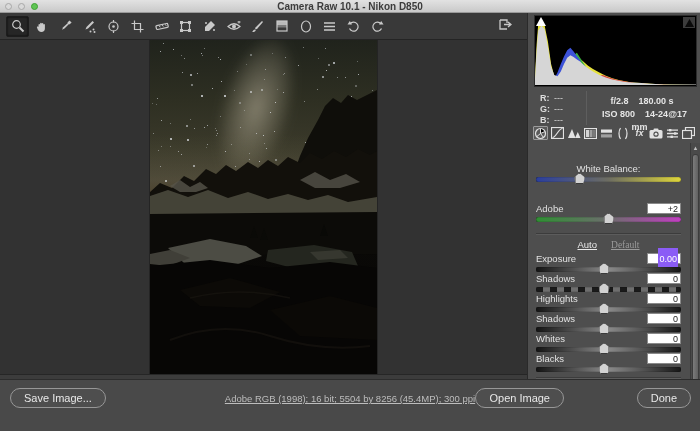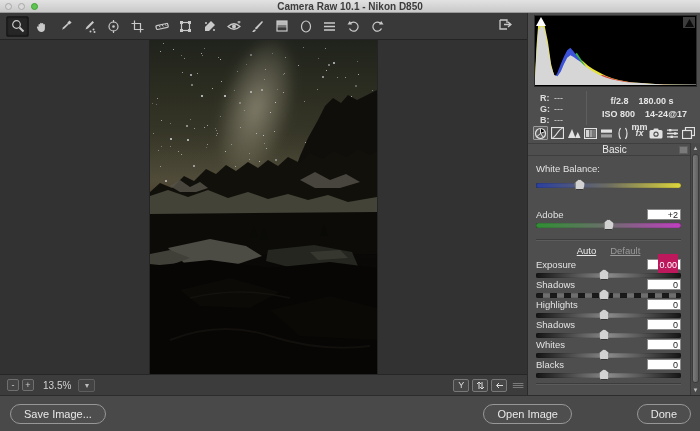--- a/index.html
+++ b/index.html
@@ -57,26 +57,26 @@
   .zdrop { width:17px; height:13px; border:1px solid #5e5e5e; background:#434343; color:#bbb;
     font-size:7px; line-height:12px; text-align:center; border-radius:2px; }
   .filename { position:absolute; left:0; width:527px; text-align:center; font-size:10px; color:#cfcfcf; pointer-events:none; }
   .viewbtns { position:absolute; right:0; display:flex; align-items:center; gap:3px; padding-right:4px; }
   .vbtn { min-width:16px; height:13px; border:1px solid #787878; background:#474747; color:#ddd;
     font-size:9px; line-height:11px; text-align:center; border-radius:2px; display:flex; align-items:center; justify-content:center; }
   .vbtn svg { display:block; }
   .vmenu { color:#8e8e8e; font-size:11px; letter-spacing:-1px; margin-left:2px; }
 
   
-  .bottombar { position:absolute; bottom:0; left:0; right:0; height:36px; background:#494949;
+  .bottombar { position:absolute; bottom:0; left:0; right:0; height:52px; background:#494949;
     border-top:1px solid #2c2c2c; }
   .pill { position:absolute; top:8px; height:20px; padding:0 13px; border-radius:10px;
     border:1px solid #979797; background:#4e4e4e; color:#e8e8e8; font-size:11px; line-height:18px; }
   .save-btn { left:10px; }
-  .open-btn { right:128px; }
+  .open-btn { right:136px; }
   .cancel-btn { right:62px; }
   .done-btn { right:9px; }
   .wflink { position:absolute; top:13px; left:0; width:100%; text-align:center;
     font-size:9.5px; color:#bdbdbd; text-decoration:underline; }
 
   
   .histo { position:absolute; top:2px; left:6px; width:163px; height:72px; background:#000;
     border:1px solid #2c2c2c; }
   .histo svg { display:block; }
   .clip-shadow { position:absolute; left:1px; top:1px; }
@@ -99,47 +99,47 @@
   .fxg { font-size:9px; font-style:italic; font-weight:bold; }
 
   
   .phead { position:absolute; top:130px; left:0; width:173px; height:13px; background:#4e4e4e;
     border-top:1px solid #3e3e3e; border-bottom:1px solid #3e3e3e; text-align:center;
     font-size:10px; line-height:12px; color:#ececec; }
   .phead-menu { position:absolute; right:13px; top:2px; width:9px; height:8px; background:#7a7a7a;
     border:1px solid #5e5e5e; }
   .pcontent { position:absolute; top:144px; left:0; width:163px; bottom:0; padding:6px 10px 0 8px; overflow:hidden; }
 
-  .wbrow { display:flex; align-items:center; justify-content:space-between; margin-bottom:9px; }
+  .wbrow { display:flex; align-items:center; justify-content:space-between; margin-bottom:3px;flex-direction:column; }
   .wblabel { font-size:9.5px; color:#e2e2e2; }
   .wbselect { width:93px; height:14px; background:#575757; border:1px solid #6e6e6e; border-radius:2px;
     font-size:9.5px; color:#eee; line-height:12px; padding:0 4px; position:relative; }
   .wbselect .chev { position:absolute; right:3px; top:0; font-size:7px; color:#ccc; }
 
   .srow { position:relative; }
   .srow.wb { height:26px; }
   .srow.tn { height:20px; }
   .slabel-row { display:flex; justify-content:space-between; align-items:center; height:11px; }
   .slabel { font-size:9.5px; color:#e2e2e2; }
   .sval { min-width:34px; height:11px; background:#fff; border:1px solid #8a8a8a; font-size:9px;
     color:#222; text-align:right; padding:0 2px; line-height:10px; }
-  .sval .selval { background:#be185d; color:#fff; padding:6px 1px; }
+  .sval .selval { background:#8b5cf6; color:#fff; padding:6px 1px; }
   .strack { position:relative; height:5px; margin-top:3px; border-radius:2px;
     box-shadow:inset 0 0 1px #000; }
   .track-temp { background:linear-gradient(90deg,#2b3f9e,#6d6d62 50%,#ded63b); }
   .track-tint { background:linear-gradient(90deg,#2f8f33,#6d6d6d 50%,#c13fc1); }
   .track-neutral { background:linear-gradient(90deg,#141414,#8a8a8a 50%,#161616); }
   .track-dash { background:repeating-linear-gradient(90deg,#1a1a1a 0 7px,#6e6e6e 7px 14px); }
   .sthumb { position:absolute; top:-4px; width:11px; height:11px; background:#d2d2d2;
     border:1px solid #3a3a3a; transform:translateX(-50%);
     clip-path:polygon(50% 0, 100% 42%, 82% 100%, 18% 100%, 0 42%); }
   .divider { height:2px; border-top:1px solid #3c3c3c; border-bottom:1px solid #5c5c5c; margin:4px 0 3px 0; }
   .autorow { text-align:center; font-size:9.5px; height:15px; padding-top:1px; }
   .autorow .auto { color:#e8e8e8; text-decoration:underline; margin-right:14px; }
-  .autorow .default { color:#9a9a9a; text-decoration:underline; }
+  .autorow .default { color:#9a9a9a; text-decoration:underline;font-family:Liberation Serif, serif; }
 
   
   .scrollbar { position:absolute; top:130px; right:0; width:10px; bottom:0; background:#4a4a4a;
     border-left:1px solid #3a3a3a; }
   .sb-arrow { position:absolute; left:0; width:100%; height:10px; color:#bdbdbd; font-size:6px;
     text-align:center; line-height:10px; }
   .sb-up { top:0; } .sb-down { bottom:0; }
   .sb-thumb { position:absolute; left:1px; right:1px; top:11px; bottom:12px;
     background:linear-gradient(90deg,#7b7b7b,#606060); border:1px solid #3c3c3c; border-radius:3px; }
 </style>
@@ -613,24 +613,20 @@
           <div class="ptab">
             <span>
               <svg width="13" height="12" viewBox="0 0 13 12">
                 <rect x="3.5" y="0.5" width="9" height="8" stroke="currentColor" fill="none" stroke-width="1.2"></rect>
                 <rect x="0.5" y="3.5" width="9" height="8" fill="#4e4e4e" stroke="currentColor" stroke-width="1.2"></rect>
               </svg>
             </span>
           </div>
         </div>
 
-      <div class="phead">
-        <span>Basic</span>
-        <div class="phead-menu"></div>
-      </div>
 
       <div class="pcontent">
         <div class="wbrow">
           <span class="wblabel">White Balance:</span>
         </div>
         <div id="wb-sliders">
             <div class="srow wb">
        <div class="strack track-temp">
          <div class="sthumb" style="left:30%"></div>
        </div>
@@ -712,16 +708,17 @@
       <div class="scrollbar">
         <div class="sb-arrow sb-up">▲</div>
         <div class="sb-thumb"></div>
         <div class="sb-arrow sb-down">▼</div>
       </div>
     </div>
   </div>
 
   <div class="bottombar">
     <div class="pill save-btn">Save Image...</div>
+    <div class="wflink">Adobe RGB (1998); 16 bit; 5504 by 8256 (45.4MP); 300 ppi</div>
     <div class="pill open-btn">Open Image</div>
     <div class="pill done-btn">Done</div>
   </div>
 </div>
 
 </body></html>

